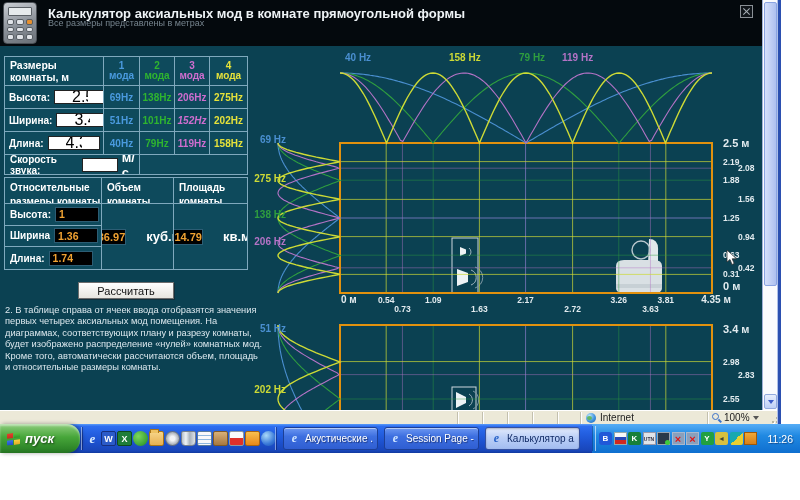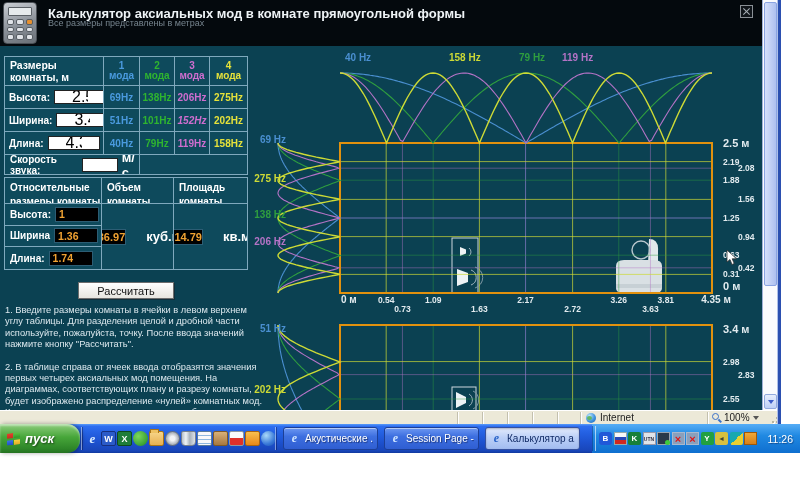--- a/index.html
+++ b/index.html
@@ -249,21 +249,20 @@
         </div>
         <div class="c volcell">
           <span class="bf big">14.79</span>
           <span class="unit">кв.м</span>
         </div>
       </div>
 
     <div id="calcbtn">Рассчитать</div>
 
     <div id="instr">
-      <p>1. Введите размеры комнаты в ячейки в левом верхнем углу таблицы. Для разделения целой и дробной части используйте, пожалуйста, точку. После ввода значений нажмите кнопку "Рассчитать".</p>
       <p>2. В таблице справа от ячеек ввода отобразятся значения первых четырех аксиальных мод помещения. На диаграммах, соответствующих плану и разрезу комнаты, будет изображено распределение «нулей» комнатных мод. Кроме того, автоматически рассчитаются объем, площадь и относительные размеры комнаты.</p>
     </div>
 
     <svg id="charts" viewBox="0 0 512 364">
       <g>
         <rect x="202" y="192" width="26" height="55" fill="none" stroke="#cdd8de" stroke-width="1"></rect>
         <polygon points="210,201 210,210 216,207.5 216,203.5" fill="#eef3f5"></polygon>
         <path d="M219,202 a5,5 0 0 1 0,8" stroke="#9fb4be" fill="none"></path>
         <polygon points="207,223 207,240 218,236 218,227" fill="#eef3f5"></polygon>
         <path d="M221,224 a8,8 0 0 1 0,15" stroke="#9fb4be" fill="none"></path>

